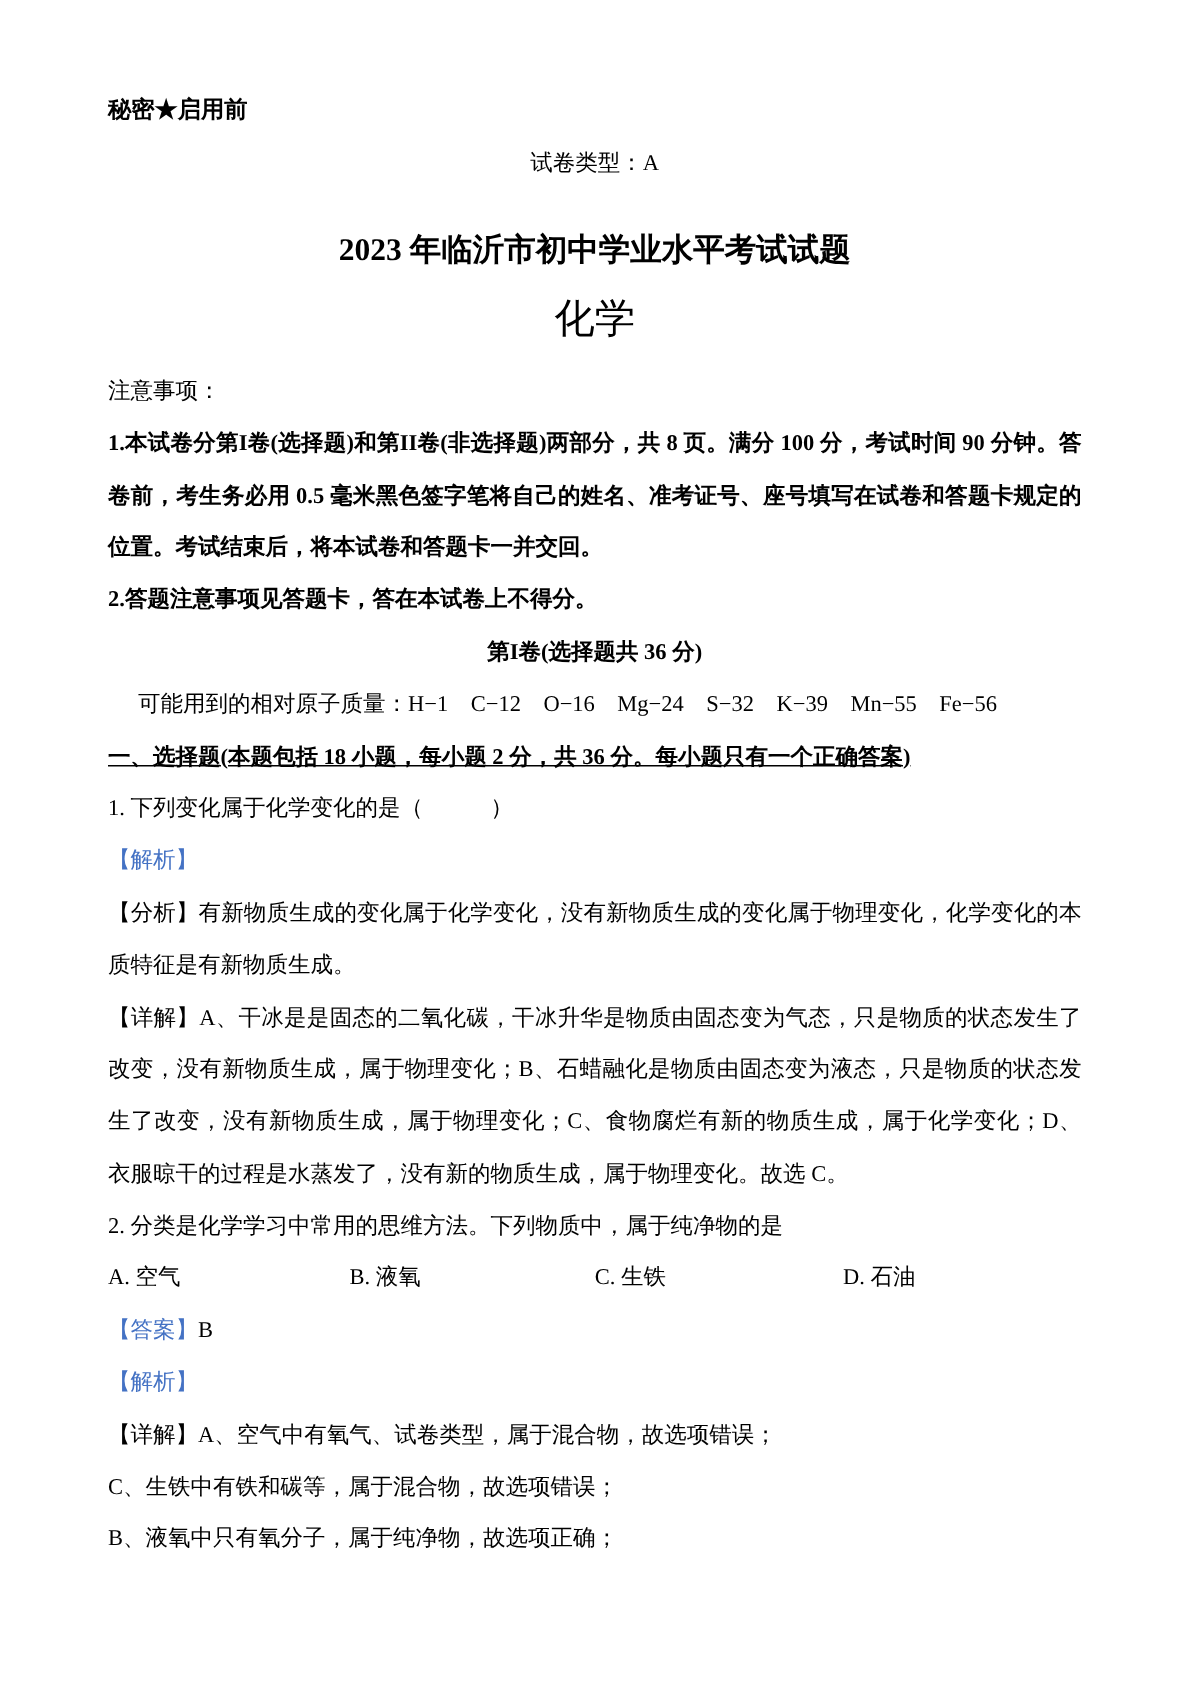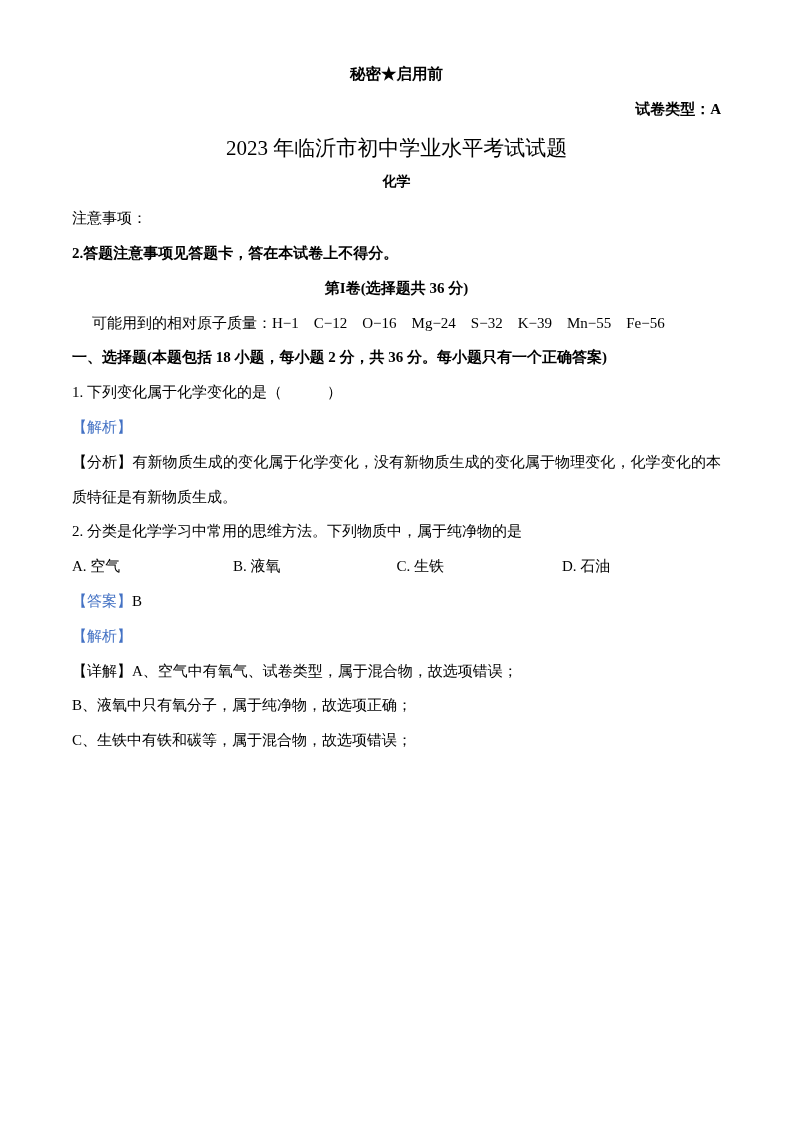--- a/index.html
+++ b/index.html
@@ -13,42 +13,42 @@
   }
   .page {
     width: 793px;
     min-height: 1122px;
     padding: 56px 72px 30px 72px;
     font-size: 15px;
     line-height: 2.32;
   }
   .prewrap { white-space: pre-wrap; }
 
-  .secrecy { font-weight: bold; font-size: 15.5px; text-align: center; }
-  .paper-type { font-weight: bold; text-align: right; }
+  .secrecy { font-weight: bold; font-size: 15.5px; }
+  .paper-type { font-weight: normal; text-align: center; }
   .exam-title {
     font-size: 21px;
-    font-weight: normal;
+    font-weight: bold;
     text-align: center;
     line-height: 1.9;
-    margin-top: 2px;
+    margin-top: 20px;
   }
   .exam-subject {
-    font-size: 14px;
-    font-weight: bold;
+    font-size: 27px;
+    font-weight: normal;
     text-align: center;
     line-height: 1.9;
     margin-bottom: 6px;
   }
   .notes-heading { font-weight: normal; }
   .note { font-weight: bold; text-align: justify; }
   .section-heading { font-weight: bold; text-align: center; }
   .atomic-line { text-align: justify; }
   .atomic-label { font-weight: normal; margin-left: 20px; }
-  .choice-heading { font-weight: bold; text-align: justify; }
+  .choice-heading { font-weight: bold; text-align: justify; text-decoration: underline; }
 
   .q-stem { text-align: justify; }
   .options {
     display: grid;
     grid-template-columns: 24.8% 25.2% 25.5% 1fr;
     justify-items: start;
   }
   .blue { color: var(--accent, #4472c4); }
   .para { text-align: justify; }
 </style>
@@ -60,51 +60,53 @@
   <div class="secrecy">秘密★启用前</div>
 
   <div class="paper-type">试卷类型：A</div>
 
   <div class="exam-title">2023 年临沂市初中学业水平考试试题</div>
 
   <div class="exam-subject">化学</div>
 
   <div class="notes-heading">注意事项：</div>
 
+  <div class="note">1.本试卷分第I卷(选择题)和第II卷(非选择题)两部分，共 8 页。满分 100 分，考试时间 90 分钟。答卷前，考生务必用 0.5 毫米黑色签字笔将自己的姓名、准考证号、座号填写在试卷和答题卡规定的位置。考试结束后，将本试卷和答题卡一并交回。</div>
 
   <div class="note">2.答题注意事项见答题卡，答在本试卷上不得分。</div>
 
   <div class="section-heading">第I卷(选择题共 36 分)</div>
 
   <div class="atomic-line">
     <span class="atomic-label">可能用到的相对原子质量：</span><span class="prewrap">H−1　C−12　O−16　Mg−24　S−32　K−39　Mn−55　Fe−56</span>
   </div>
 
   <div class="choice-heading">一、选择题(本题包括 18 小题，每小题 2 分，共 36 分。每小题只有一个正确答案)</div>
 
   <div>
     <div class="q-stem prewrap">1. 下列变化属于化学变化的是（　　　）</div>
     <div>
       <span class="blue">【解析】</span>
     </div>
     <div class="para">【分析】有新物质生成的变化属于化学变化，没有新物质生成的变化属于物理变化，化学变化的本质特征是有新物质生成。</div>
+    <div class="para">【详解】A、干冰是是固态的二氧化碳，干冰升华是物质由固态变为气态，只是物质的状态发生了改变，没有新物质生成，属于物理变化；B、石蜡融化是物质由固态变为液态，只是物质的状态发生了改变，没有新物质生成，属于物理变化；C、食物腐烂有新的物质生成，属于化学变化；D、衣服晾干的过程是水蒸发了，没有新的物质生成，属于物理变化。故选 C。</div>
   </div>
 
   <div>
     <div class="q-stem">2. 分类是化学学习中常用的思维方法。下列物质中，属于纯净物的是</div>
     <div class="options">
       <span>A. 空气</span>
       <span>B. 液氧</span>
       <span>C. 生铁</span>
       <span>D. 石油</span>
     </div>
     <div>
       <span class="blue">【答案】</span><span>B</span>
     </div>
     <div>
       <span class="blue">【解析】</span>
     </div>
     <div class="para">【详解】A、空气中有氧气、试卷类型，属于混合物，故选项错误；</div>
+    <div class="para">C、生铁中有铁和碳等，属于混合物，故选项错误；</div>
     <div class="para">B、液氧中只有氧分子，属于纯净物，故选项正确；</div>
-    <div class="para">C、生铁中有铁和碳等，属于混合物，故选项错误；</div>
   </div>
 
 </div>
 
 </body></html>

